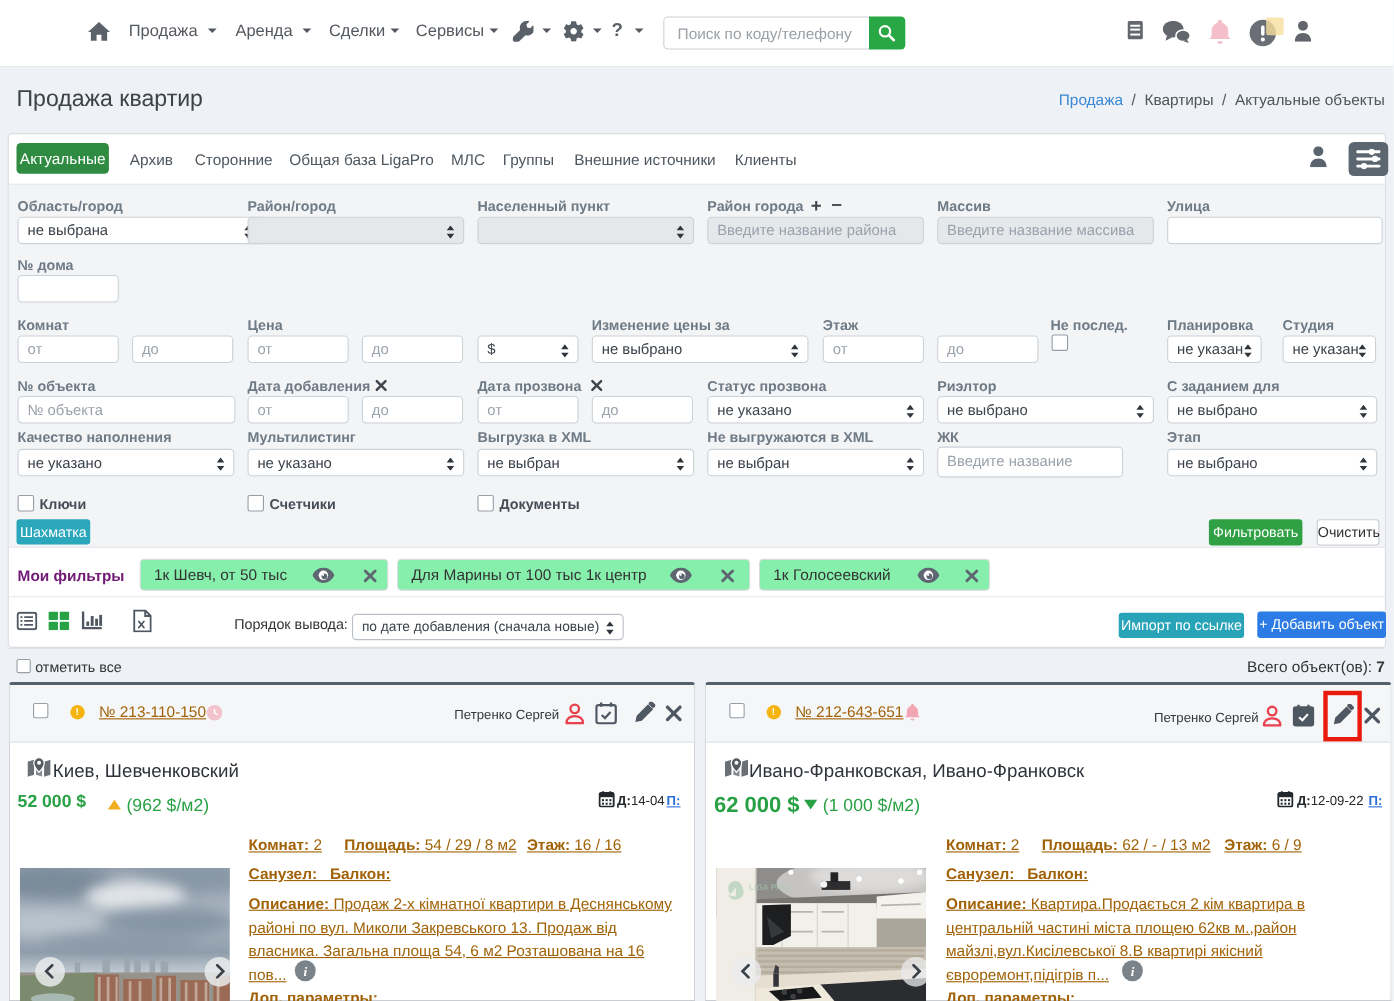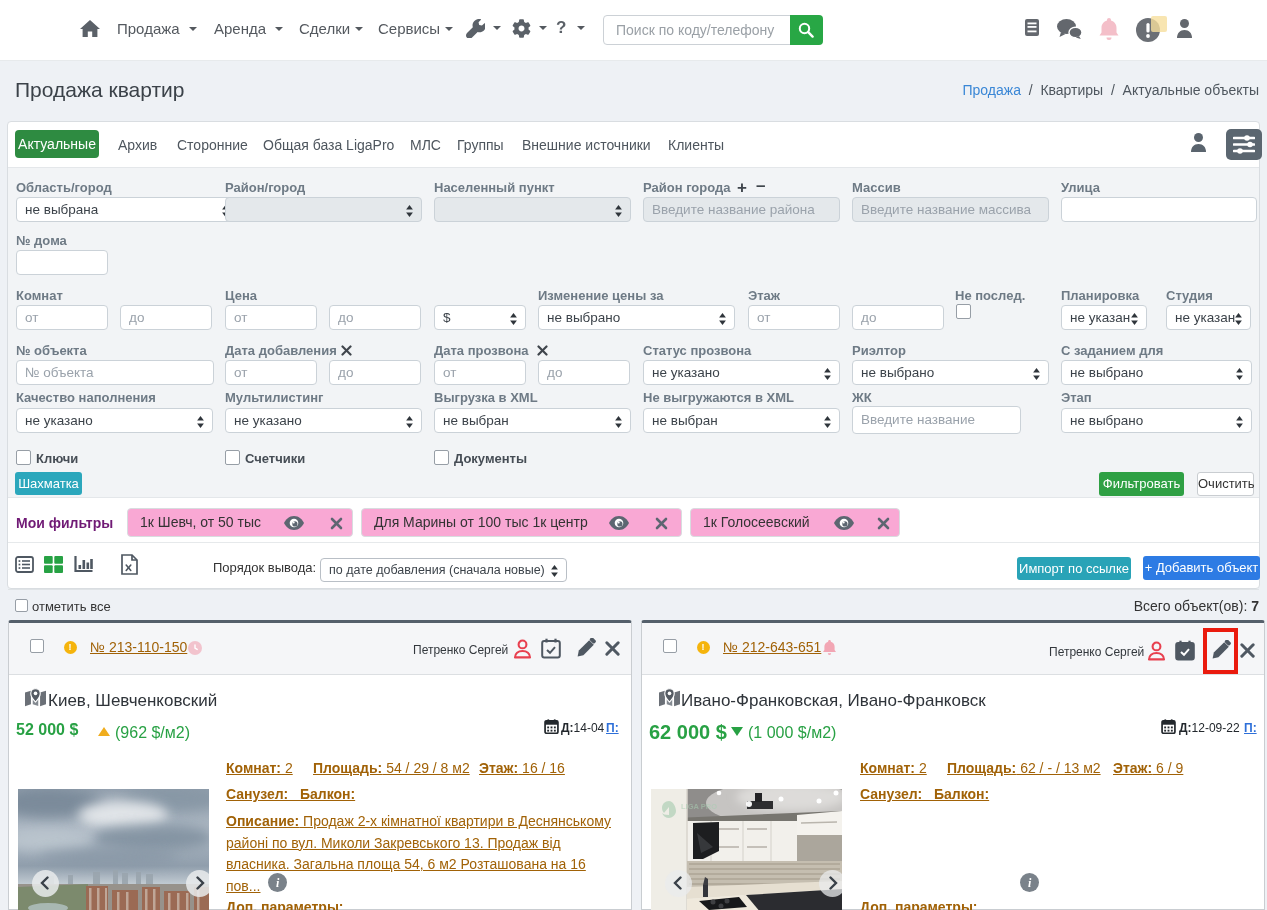--- a/index.html
+++ b/index.html
@@ -19,21 +19,21 @@
 #tabact{position:absolute;left:15px;top:130px;width:84px;height:28px;background:#2e8b41;color:#fff;font-size:14px;border-radius:4px;text-align:center;line-height:28px;}
 #filtarea{position:absolute;left:8px;top:167px;width:1251px;height:331px;background:#f2f4f6;border-top:1px solid #e4e7ea;border-bottom:1px solid #e4e7ea;}
 .lbl{position:absolute;font-size:13px;font-weight:bold;color:#6e7a85;white-space:nowrap;}
 .inp{position:absolute;height:25px;background:#fff;border:1px solid #cbd2d8;border-radius:4px;font-size:13.5px;color:#3c434a;line-height:23px;padding-left:8px;white-space:nowrap;overflow:hidden;}
 .inp.dis{background:#e4e8eb;}
 .ph{color:#9aa2ab;}
 .sel svg.cr{position:absolute;right:7px;top:6.5px;}
 .cb{position:absolute;width:15px;height:15px;background:#fff;border:1px solid #979ea6;border-radius:2px;}
 .btn{position:absolute;color:#fff;font-size:13px;text-align:center;border-radius:3px;white-space:nowrap;}
 
-.chip{position:absolute;top:508px;height:29px;background:#f9a8d4;border:1px solid #d8dcdf;border-radius:4px;font-size:14px;color:#333;line-height:27px;padding-left:12px;}
+.chip{position:absolute;top:508px;height:29px;background:#86efac;border:1px solid #d8dcdf;border-radius:4px;font-size:14px;color:#333;line-height:27px;padding-left:12px;}
 
 .card{position:absolute;top:620px;width:624px;height:290px;background:#fff;border:1px solid #c9cdd1;border-top:3px solid #55606b;border-radius:3px 3px 0 0;}
 .chead{position:absolute;left:0;top:0;width:100%;height:52px;background:#f5f6f8;border-bottom:1px solid #dcdfe2;}
 .ctxt{font-size:14px;color:#a16207;text-decoration:underline;}
 </style></head>
 <body>
 
 <div id="nav">
   <svg class="abs" style="left:80px;top:20px" width="20" height="18" viewBox="0 0 20 18">
       <path d="M10 0L0 9h2.6v8h5.2v-5.4h4.4V17h5.2V9H20z" fill="#5b6168"></path>
@@ -629,17 +629,18 @@
         <svg style="position:absolute;left:10px;top:6px" width="9" height="14" viewBox="0 0 9 14">
           <path d="M1.5 1.5L7 7l-5.5 5.5" fill="none" stroke="#3a4149" stroke-width="2.4" stroke-linecap="round"></path>
         </svg>
       </div>
   </div>
 
   <div class="abs ctxt" style="left:218px;top:137px"><b>Комнат:</b> 2</div>
   <div class="abs ctxt" style="left:305px;top:137px"><b>Площадь:</b> 62 / - / 13 м2</div>
   <div class="abs ctxt" style="left:471px;top:137px"><b>Этаж:</b> 6 / 9</div>
   <div class="abs ctxt" style="left:218px;top:163px"><b>Санузел:&nbsp;&nbsp; Балкон:</b></div>
+  <div class="abs ctxt" style="left:218px;top:188px;line-height:21.5px;width:392px"><b>Описание:</b> Квартира.Продається 2 кім квартира в центральній частині міста площею 62кв м.,район майзлі,вул.Кисілевської 8.В квартирі якісний євроремонт,підігрів п...</div>
   <div class="abs" style="left:378px;top:250px;width:19px;height:19px;border-radius:50%;background:#7a828a">
       <div style="position:absolute;left:8px;top:3px;color:#fff;font-size:12px;font-weight:bold;font-family:'Liberation Serif',serif;font-style:italic">i</div>
     </div>
   <div class="abs ctxt" style="left:218px;top:276px"><b>Доп. параметры:</b></div>
 </div>
 
 </body></html>

